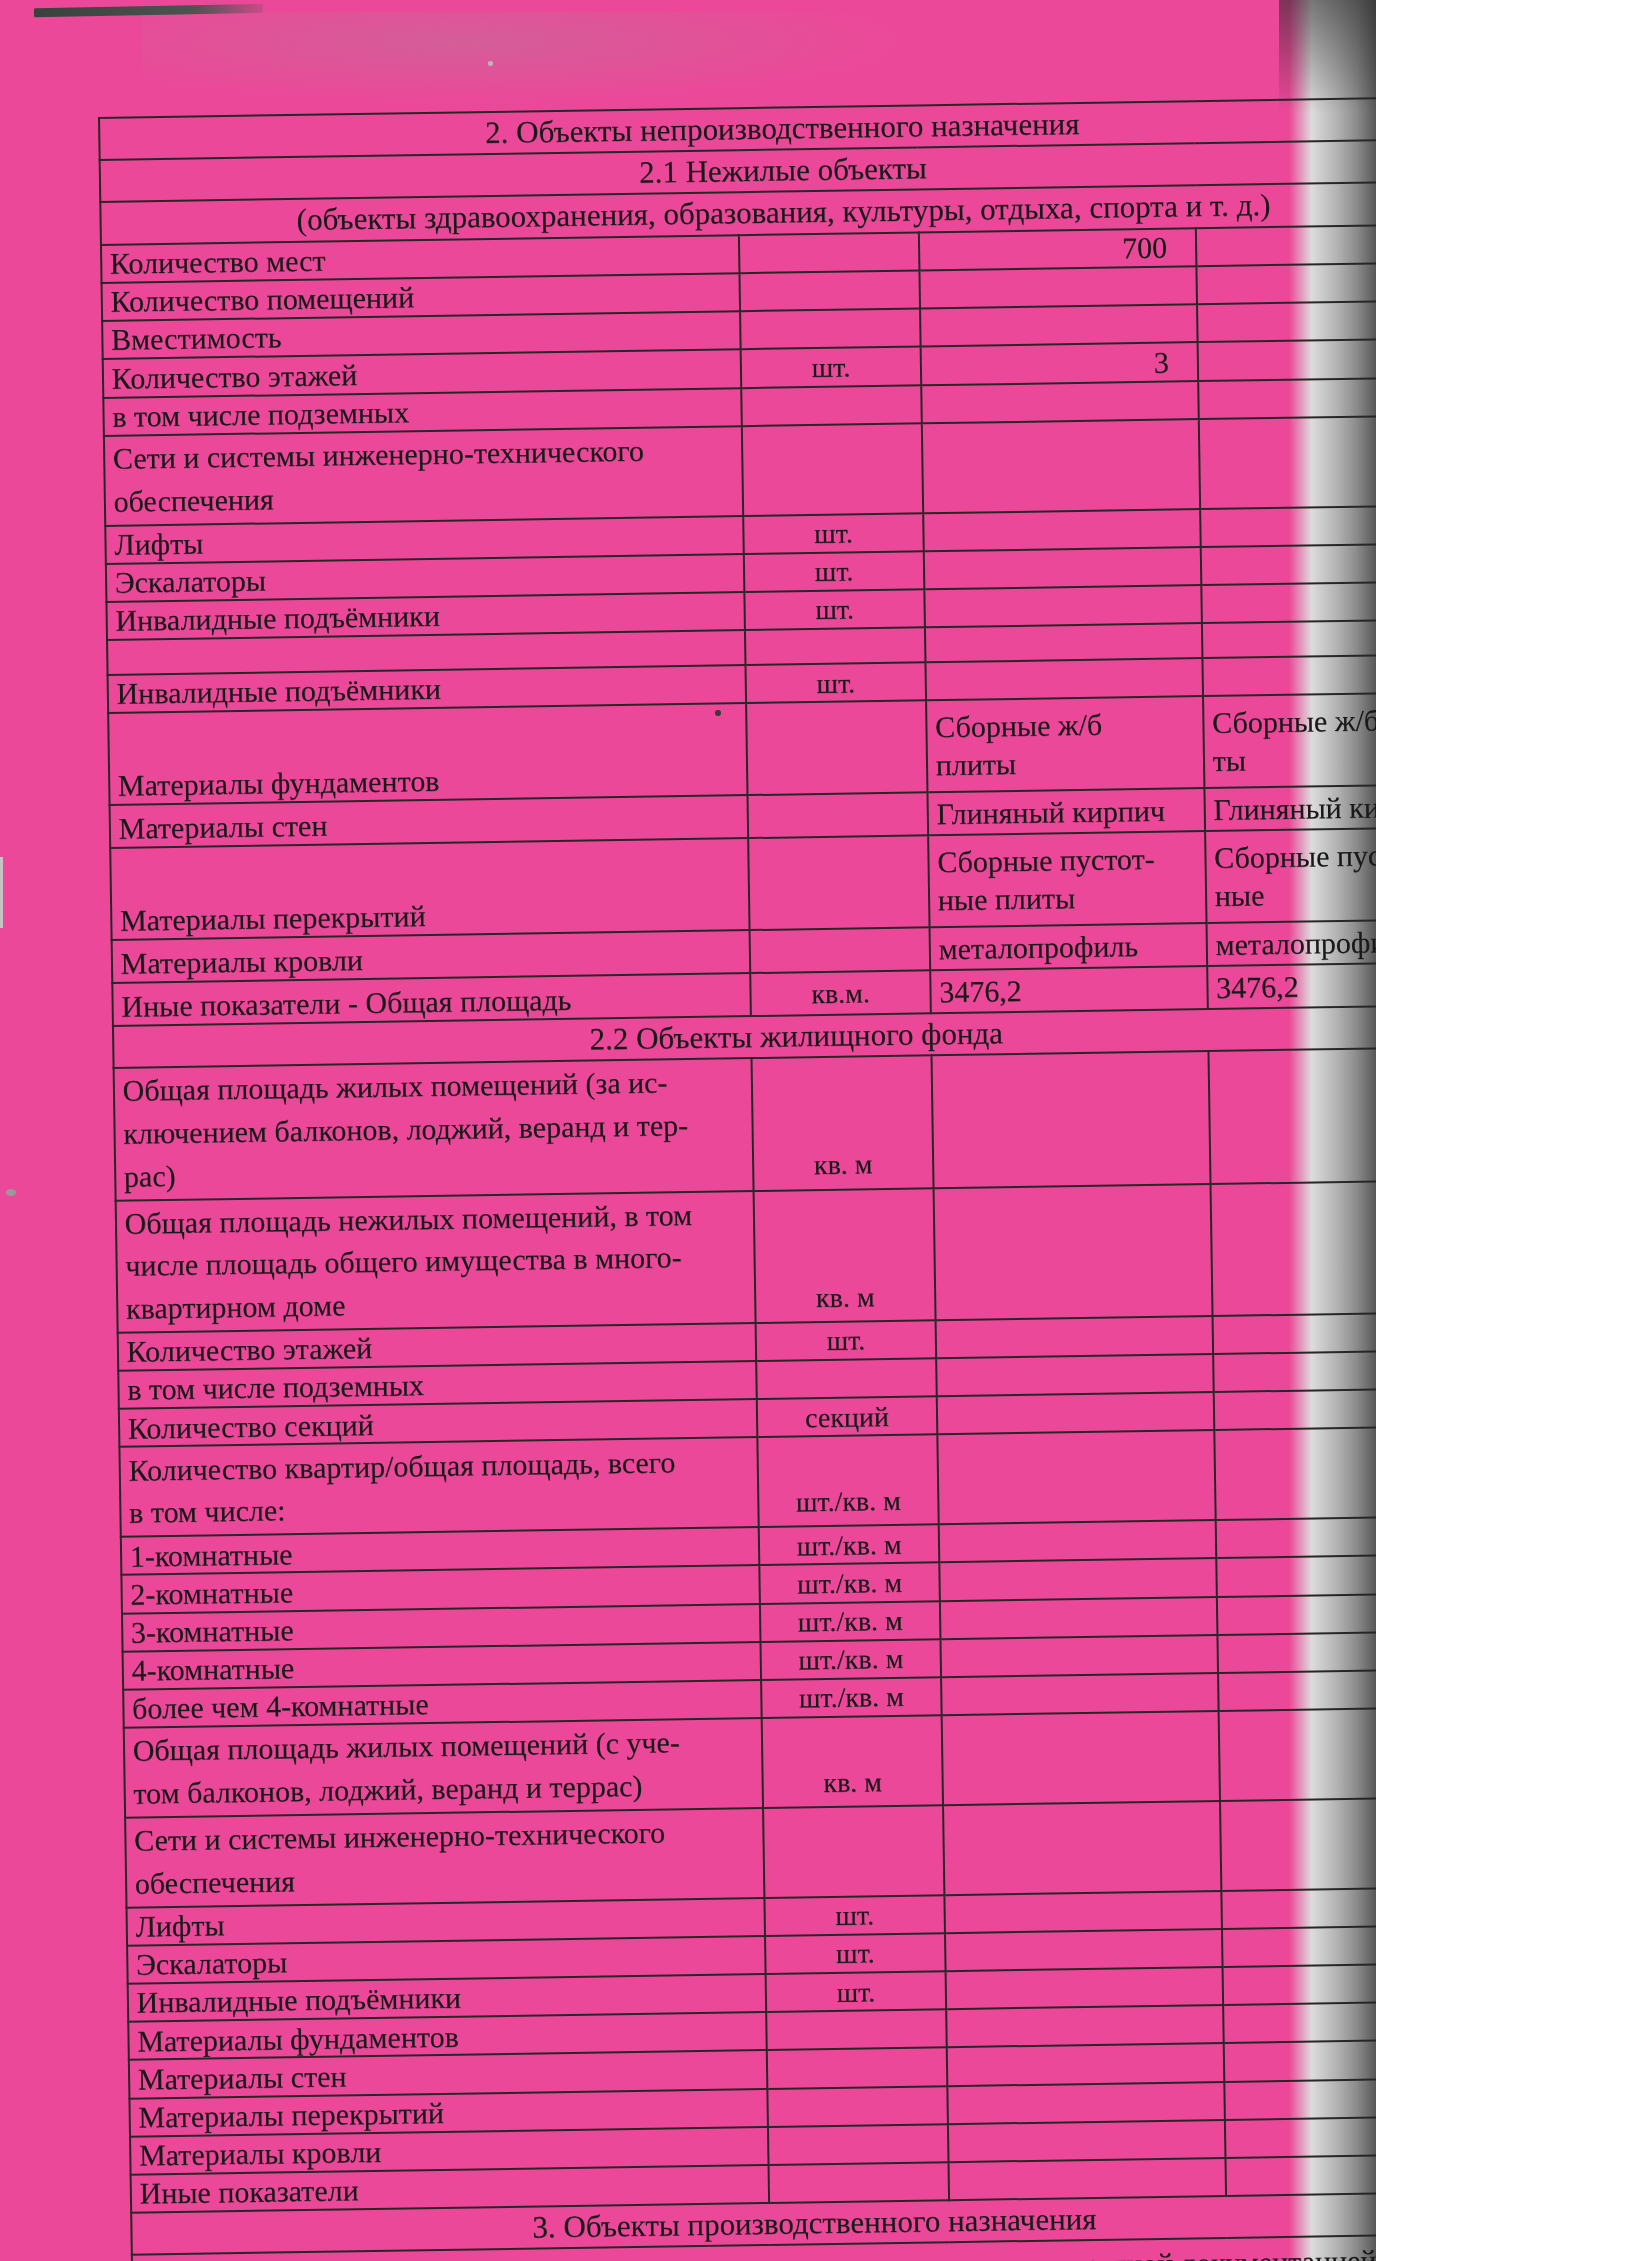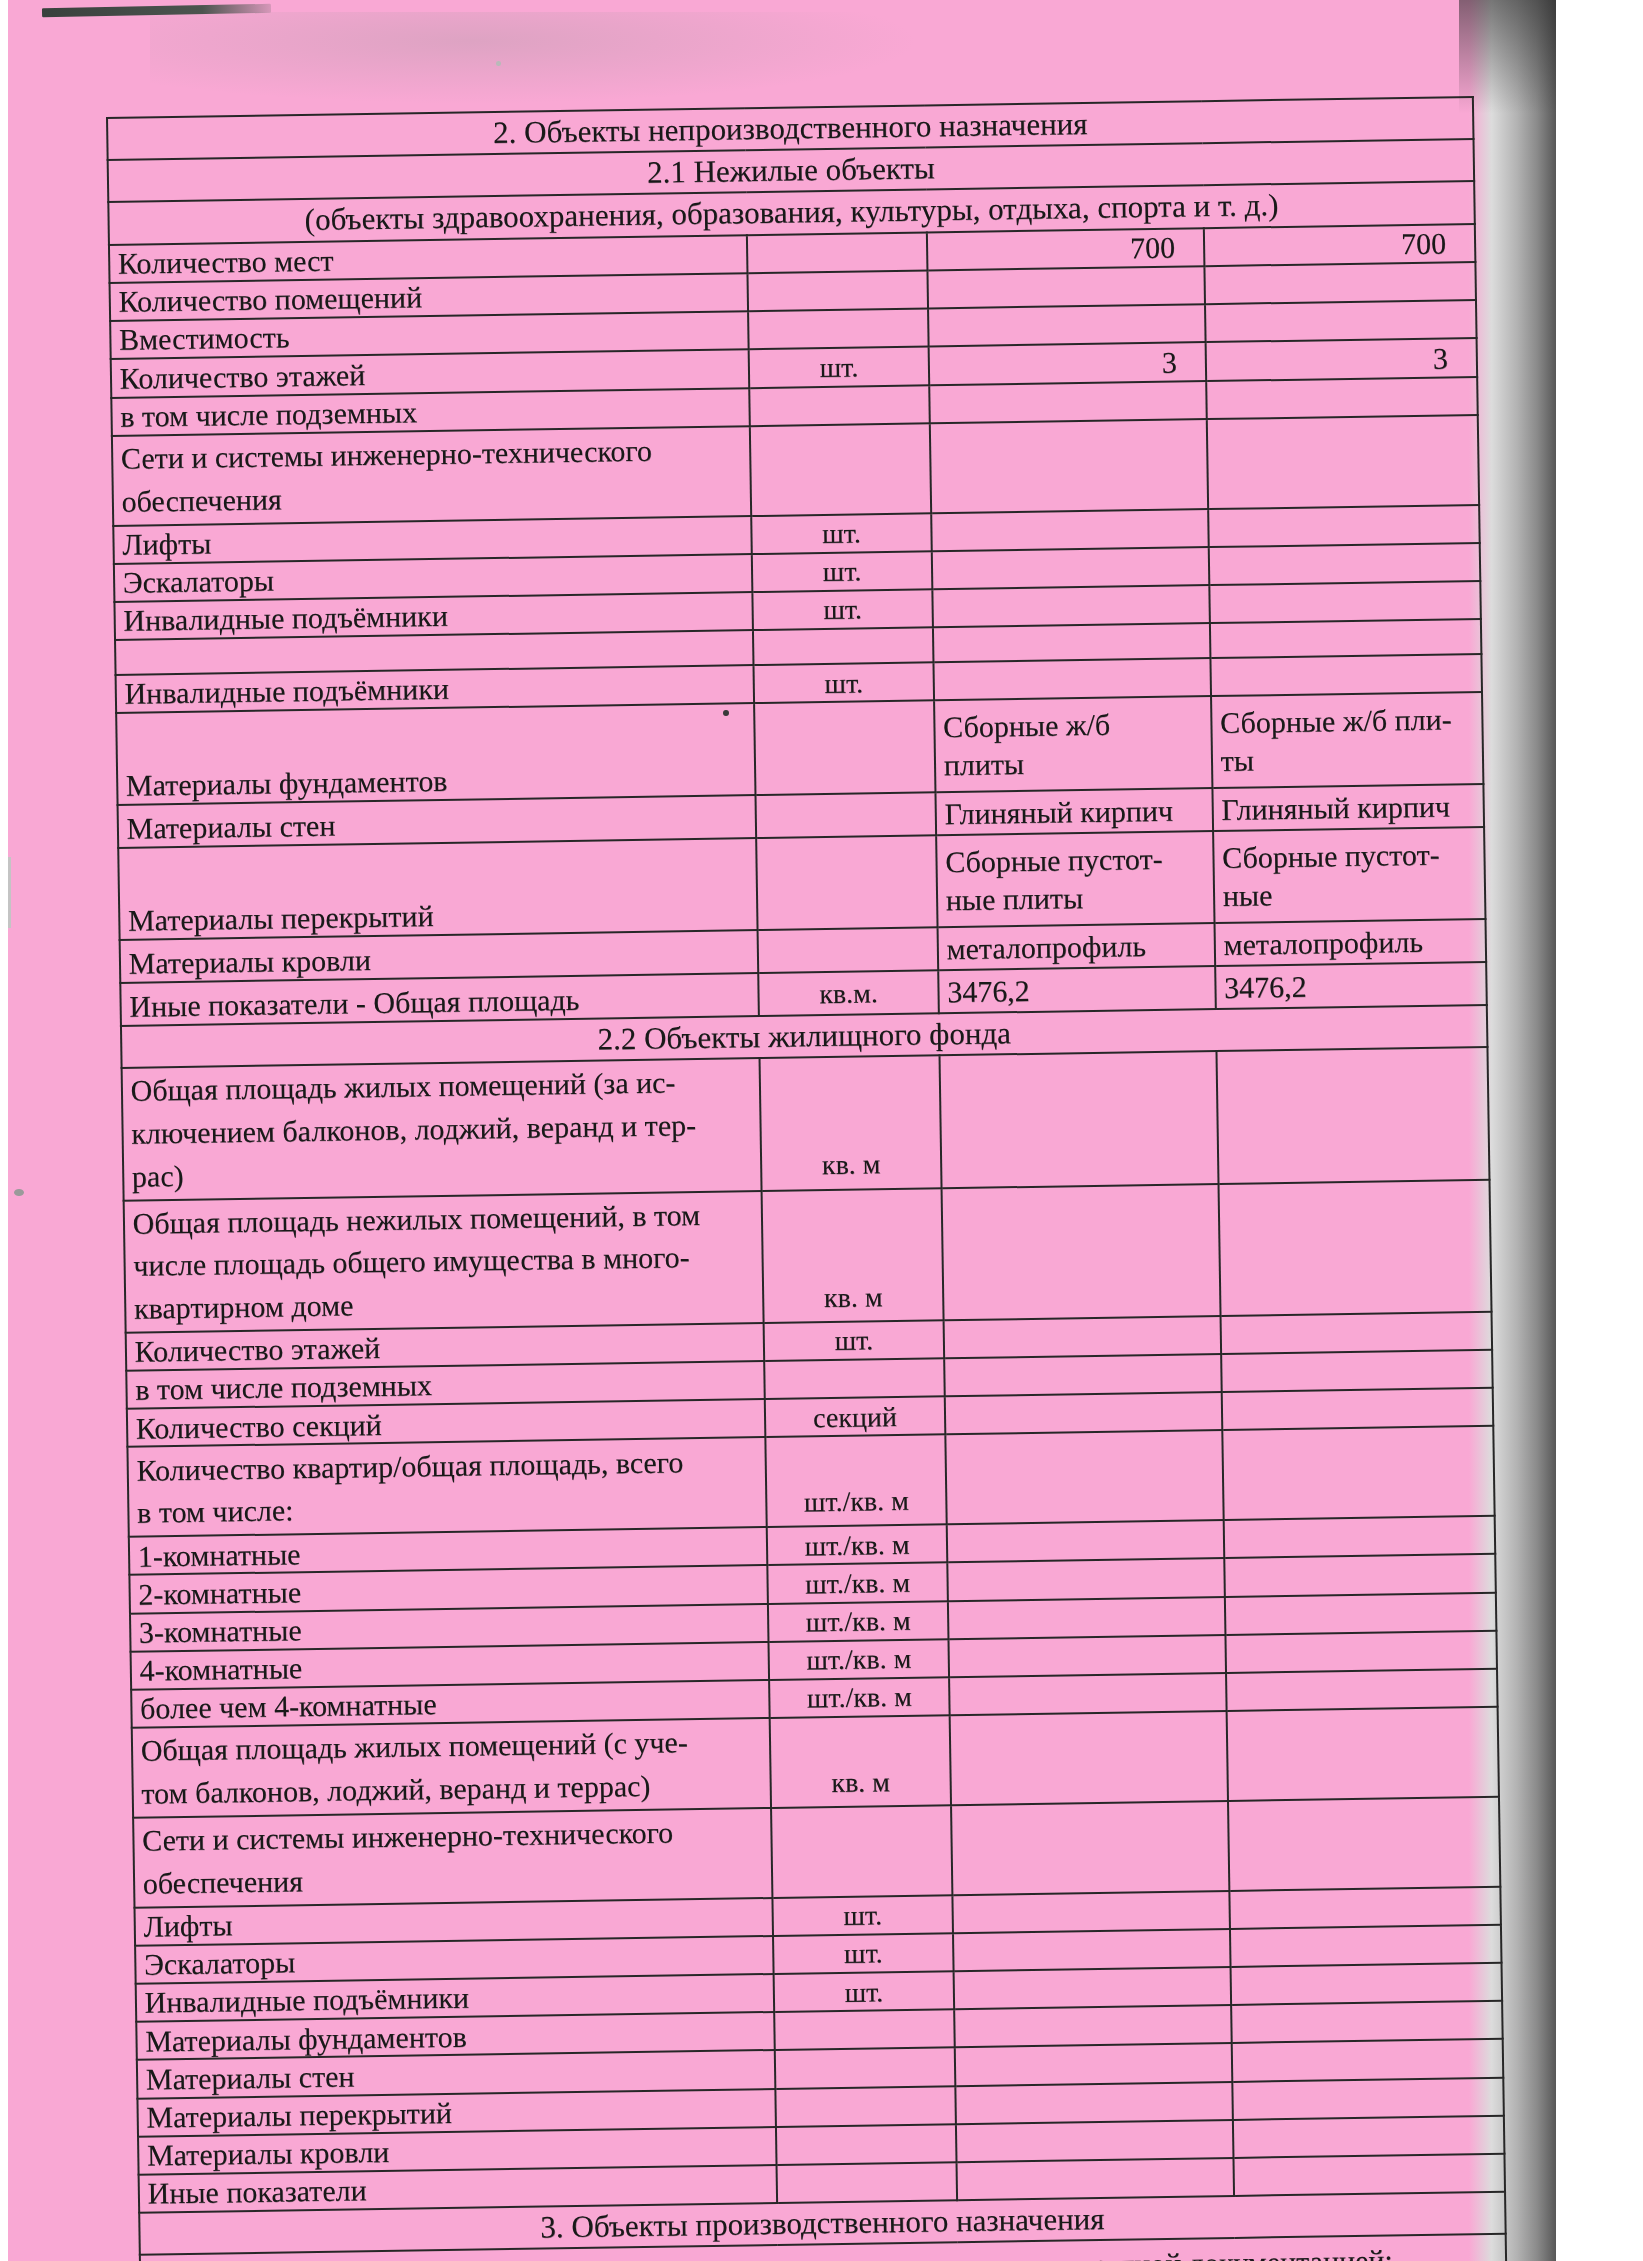--- a/index.html
+++ b/index.html
@@ -1,21 +1,21 @@
 <!DOCTYPE html>
 <html style="font-size:10.3px"><head>
 <meta charset="utf-8">
 <style>
   html,body { margin:0; padding:0; }
   body {
     width:1644px; height:2261px; position:relative; overflow:hidden;
     background:#ffffff;
     font-family:"Liberation Serif", serif;
   }
-  .page { position:absolute; left:8px; top:0; width:1548px; height:2261px; background:#f9a8d4; overflow:hidden; }
+  .page { position:absolute; left:0; top:0; width:1376px; height:2261px; background:#ec4899; overflow:hidden; }
 
   
   .band-right {
     position:absolute; top:0; right:0; width:87px; height:2261px;
     background:linear-gradient(to right, rgba(255,255,255,0) 0%, #dcdcdc 26%, #b3b3b3 55%, #8b8b8b 78%, #686868 93%, #575757 100%);
   }
   .band-right-top {
     position:absolute; top:0; right:0; width:97px; height:129px;
     background:linear-gradient(to bottom, rgba(35,35,35,0.55), rgba(35,35,35,0) 88%);
   }

